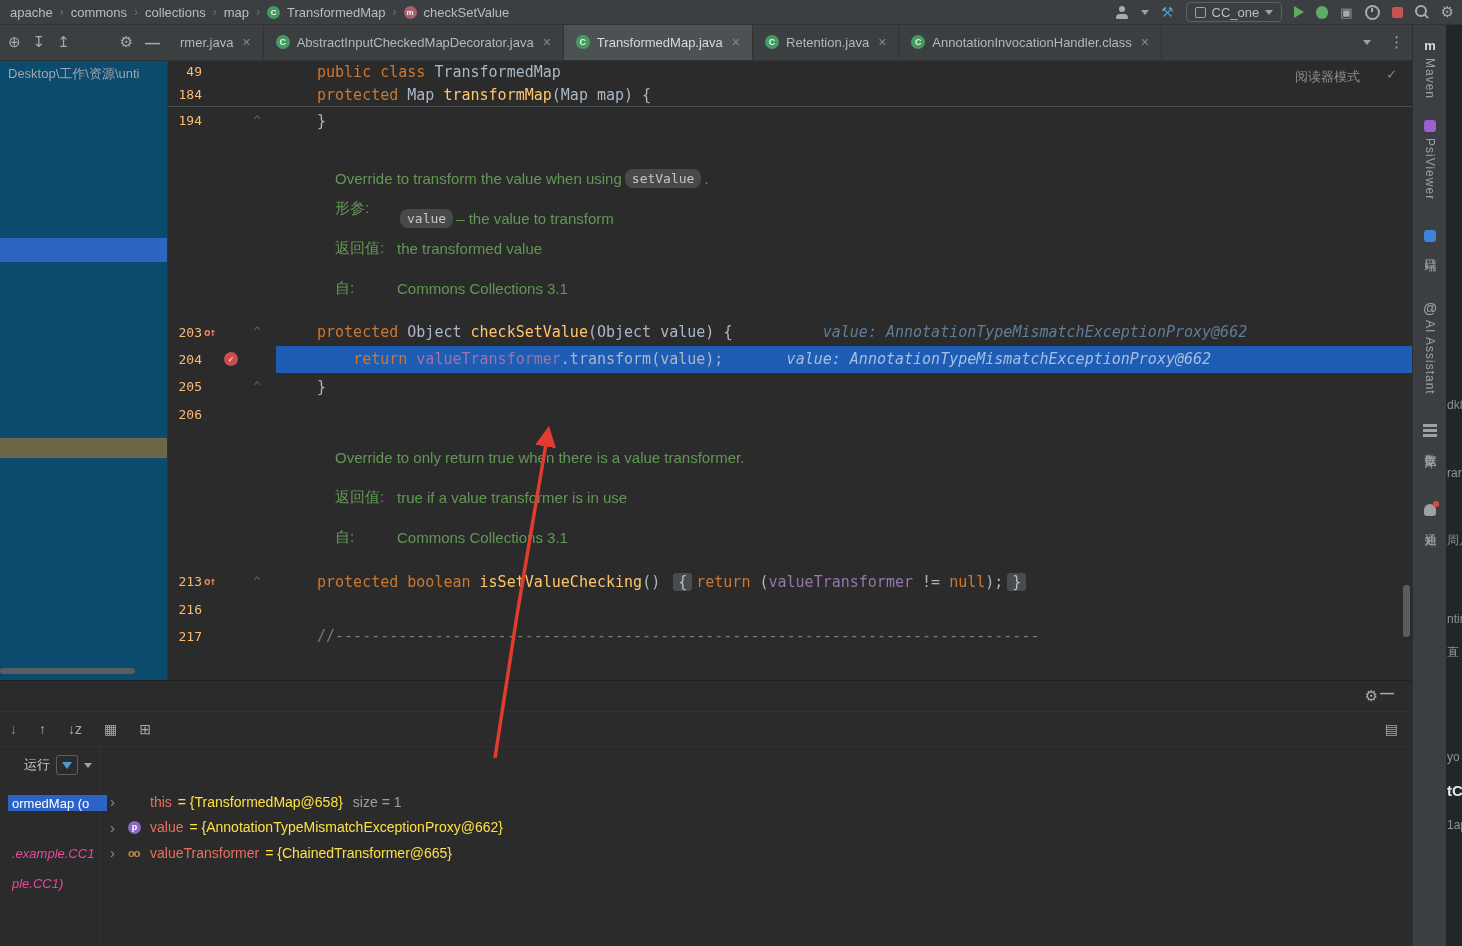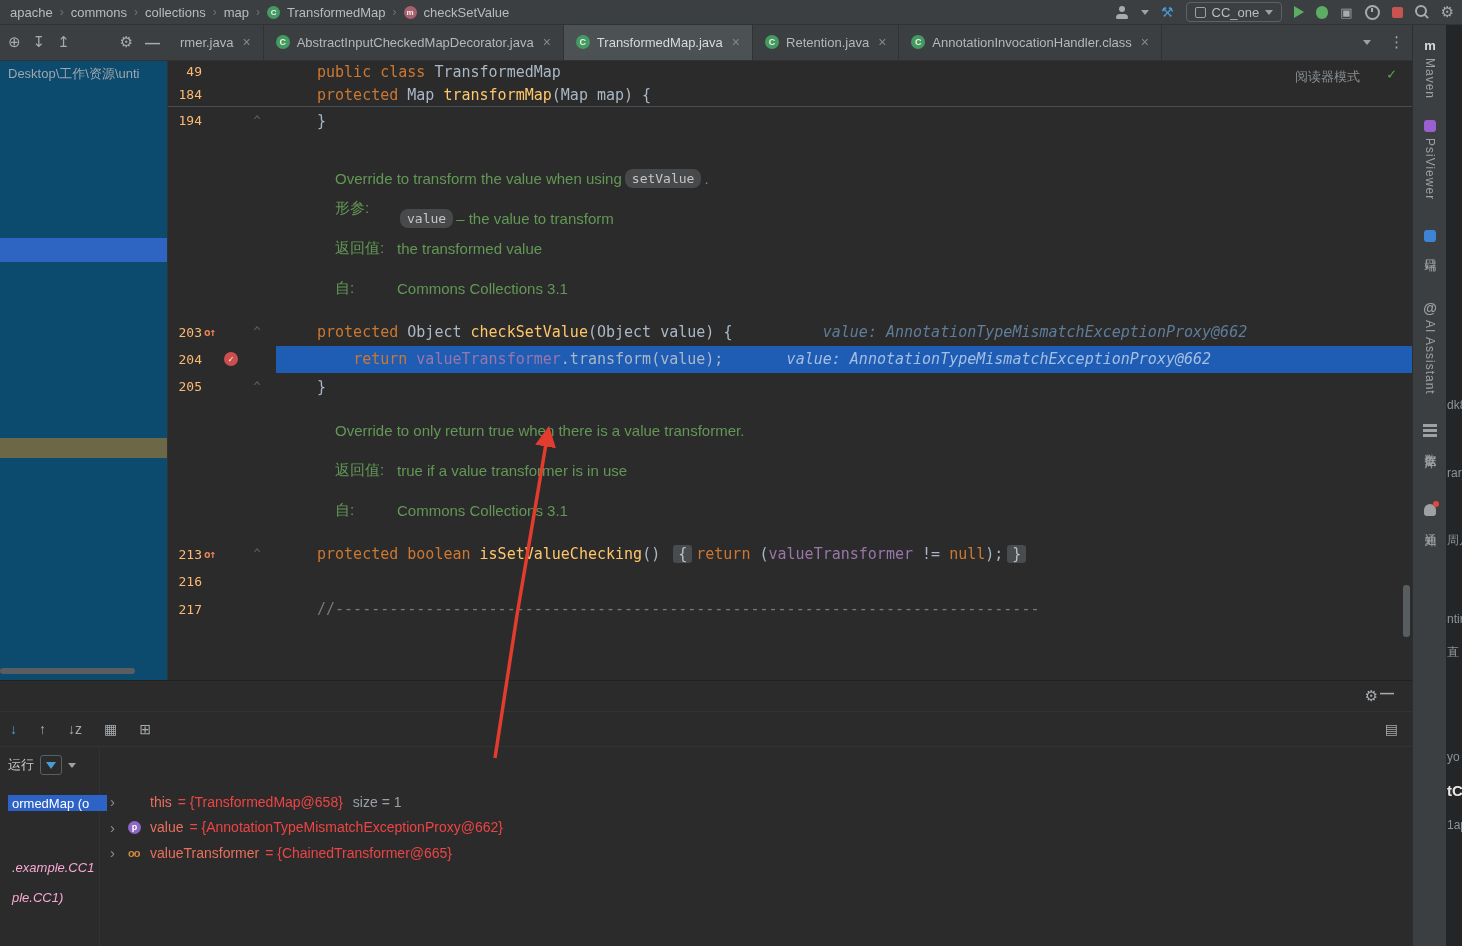--- a/index.html
+++ b/index.html
@@ -120,43 +120,43 @@
               border-top:1px solid #202020;z-index:3;}
   .dbg-head{position:relative;height:30px;}
   .dbg-head .icon-gear{position:absolute;right:34px;top:6px;}
   .dbg-head .pt-minus{position:absolute;right:10px;top:4px;color:#a6abae;font-size:14px;}
   .dbg-toolbar{height:36px;border-top:1px solid #323232;border-bottom:1px solid #323232;display:flex;
                align-items:center;padding-left:10px;gap:22px;color:#a6abae;font-size:14px;box-sizing:border-box;}
   .blue-ic{color:#4a9bd5;}
   .dbg-right{margin-left:auto;margin-right:14px;}
   .dbg-main{position:relative;height:199px;}
   .frames{position:absolute;left:0;top:0;width:100px;height:199px;border-right:1px solid #323232;box-sizing:border-box;}
-  .runrow{height:36px;display:flex;align-items:center;gap:6px;padding-left:8px;font-size:13px;color:#c7cacc;}
+  .runrow{height:36px;display:flex;align-items:center;gap:6px;padding-left:24px;font-size:13px;color:#c7cacc;}
   .funnelbox{width:20px;height:18px;border:1px solid #5a5f62;border-radius:3px;display:flex;align-items:center;justify-content:center;flex:none;}
   .funnel{width:0;height:0;border-left:5px solid transparent;border-right:5px solid transparent;border-top:7px solid #4a9bd5;}
   .framerow{position:absolute;left:8px;width:100%;height:16px;display:flex;align-items:center;padding-left:4px;
             font-size:13px;white-space:nowrap;overflow:hidden;box-sizing:border-box;}
   .fr-sel{background:#2d62c6;color:#ffffff;}
-  .fr-lib{color:#f9a8d4;font-style:italic;margin-top:14px;}
+  .fr-lib{color:#ec4899;font-style:italic;}
   .watchrow{position:absolute;left:100px;top:0;width:1312px;height:36px;background:#3e4244;
             border-bottom:1px solid #323232;display:flex;align-items:center;padding:0 12px;
             font-size:14px;color:#7b8085;box-sizing:border-box;}
   .watch-icons{margin-left:auto;display:flex;align-items:center;gap:24px;color:#a6abae;}
   .vars{position:absolute;left:100px;top:36px;width:1312px;padding-top:6px;}
   .varrow{display:flex;align-items:center;height:25.5px;padding-left:10px;font-size:14px;}
   .vchev{width:18px;color:#8b9094;font-size:15px;flex:none;}
   .vicon{width:22px;flex:none;display:flex;align-items:center;}
   .vi-this{width:0;}
   .vi-this::before{content:"";width:12px;height:12px;background:#b3544f;border-radius:2px;display:inline-block;}
   .vi-this{padding-right:22px;}
   .vi-param{width:13px;height:13px;border-radius:50%;background:#8e67c6;color:#fff;font-size:9px;font-weight:bold;
             justify-content:center;margin-right:9px;}
   .vi-field{color:#cc8b3f;font-size:11px;font-weight:bold;letter-spacing:-1px;}
   .vname{color:#e8705c;margin-right:6px;}
-  .vval{color:#ef4444;margin-right:10px;}
+  .vval{color:#fde047;margin-right:10px;}
   .vextra{color:#9aa0a6;}
 
   .arrow-overlay{position:absolute;left:0;top:0;width:1462px;height:946px;pointer-events:none;z-index:90;}
 </style>
 </head>
 <body>
 
 <div class="screen">
 
   <header class="topbar">
@@ -349,20 +349,28 @@
         <div class="gut">
           <span class="lnum">205</span>
           <span class="gicon"></span>
           <span class="gfold">^</span>
         </div>
         <div class="ct">
           <span class="tok-tx">}</span>
         </div>
       </div>
 
+      <div class="crow">
+        <div class="gut">
+          <span class="lnum">206</span>
+          <span class="gicon"></span>
+          <span class="gfold"></span>
+        </div>
+        <div class="ct"></div>
+      </div>
 
       <div class="docblock d2">
         <div class="docrow">
           <span>Override to only return true when there is a value transformer.</span>
         </div>
         <div class="docrow">
           <span class="doclabel">返回值:</span>
           <span>true if a value transformer is in use</span>
         </div>
         <div class="docrow">

